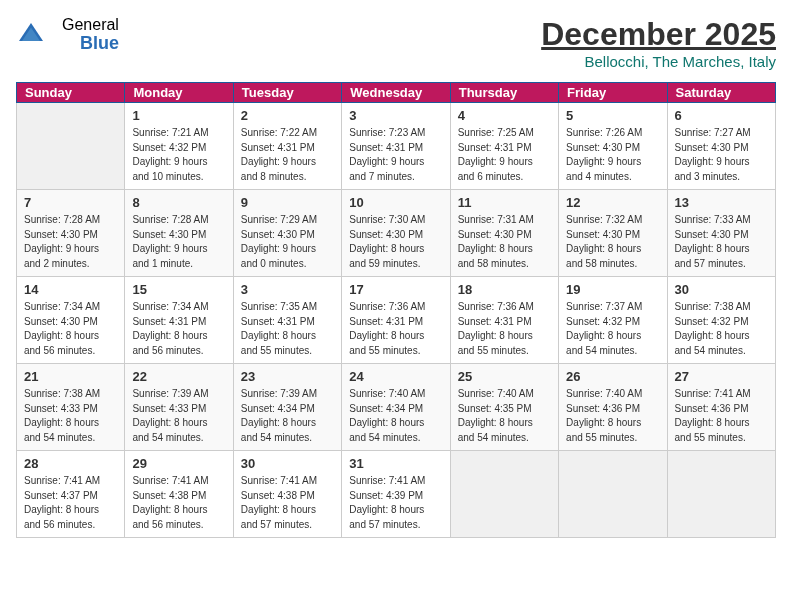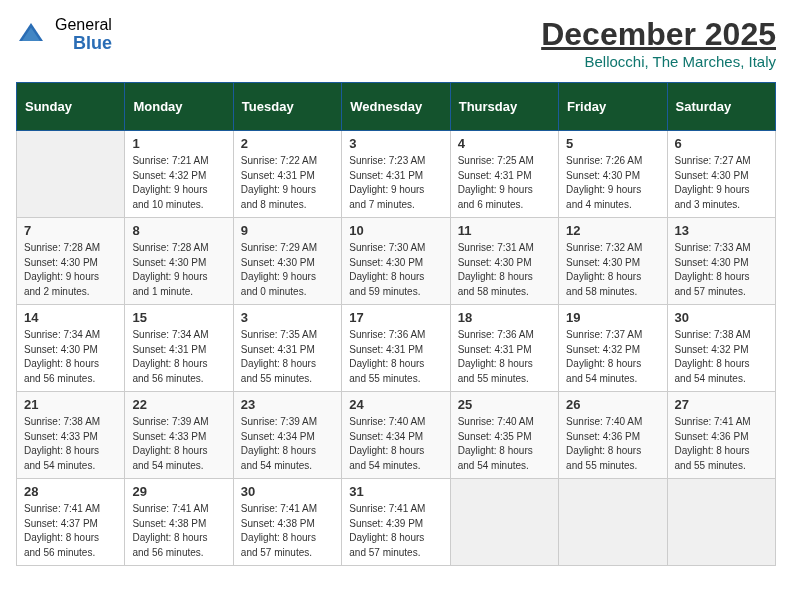--- a/index.html
+++ b/index.html
@@ -12,21 +12,21 @@
     }
     .header {
       display: flex;
       justify-content: space-between;
       align-items: flex-start;
       margin-bottom: 12px;
     }
     .logo {
       display: flex;
       align-items: center;
-      gap: 9px;
+      gap: 16px;
     }
     .logo-text {
       display: flex;
       flex-direction: column;
       line-height: 1.1;
     }
     .logo-blue {
       font-size: 18px;
       font-weight: bold;
       color: #2a6db5;
@@ -48,24 +48,24 @@
     .location {
       font-size: 15px;
       color: #0f766e;
     }
     .calendar {
       width: 100%;
       border-collapse: collapse;
       border: 1px solid #ccc;
     }
     .calendar th {
-      background: #14532d;
+      background: #be185d;
       color: #fff;
       text-align: left;
-      padding: 16px 8px;
+      padding: 2px 8px;
       font-size: 13px;
       font-weight: bold;
       border: 1px solid #1a5a9a;
     }
     .calendar td {
       vertical-align: top;
       padding: 5px 7px;
       border: 1px solid #ccc;
       width: 108px;
       min-height: 80px;

